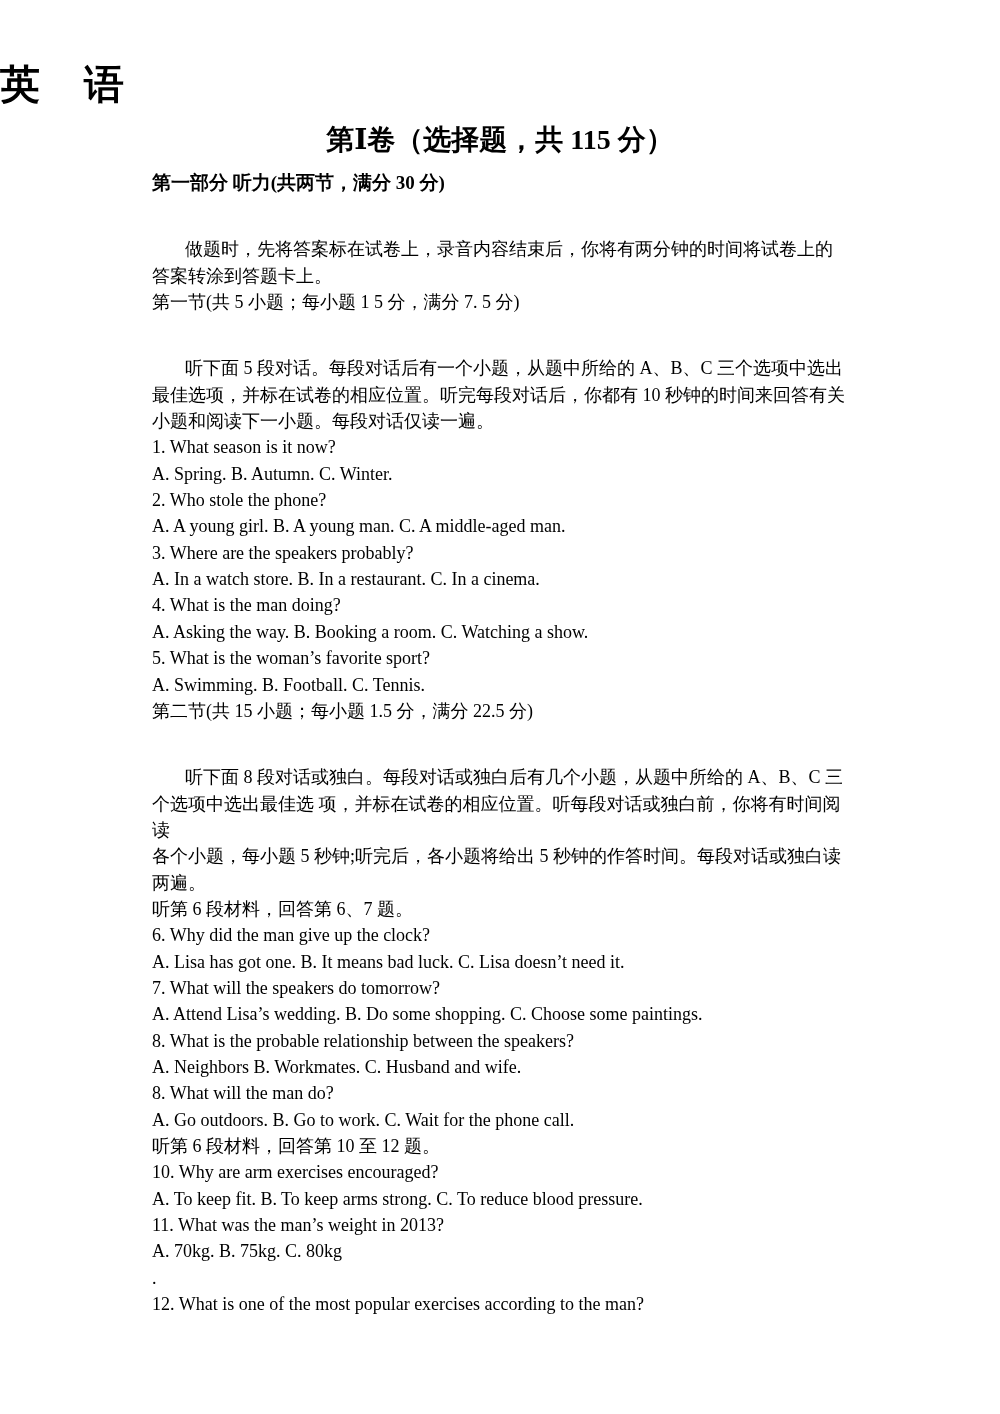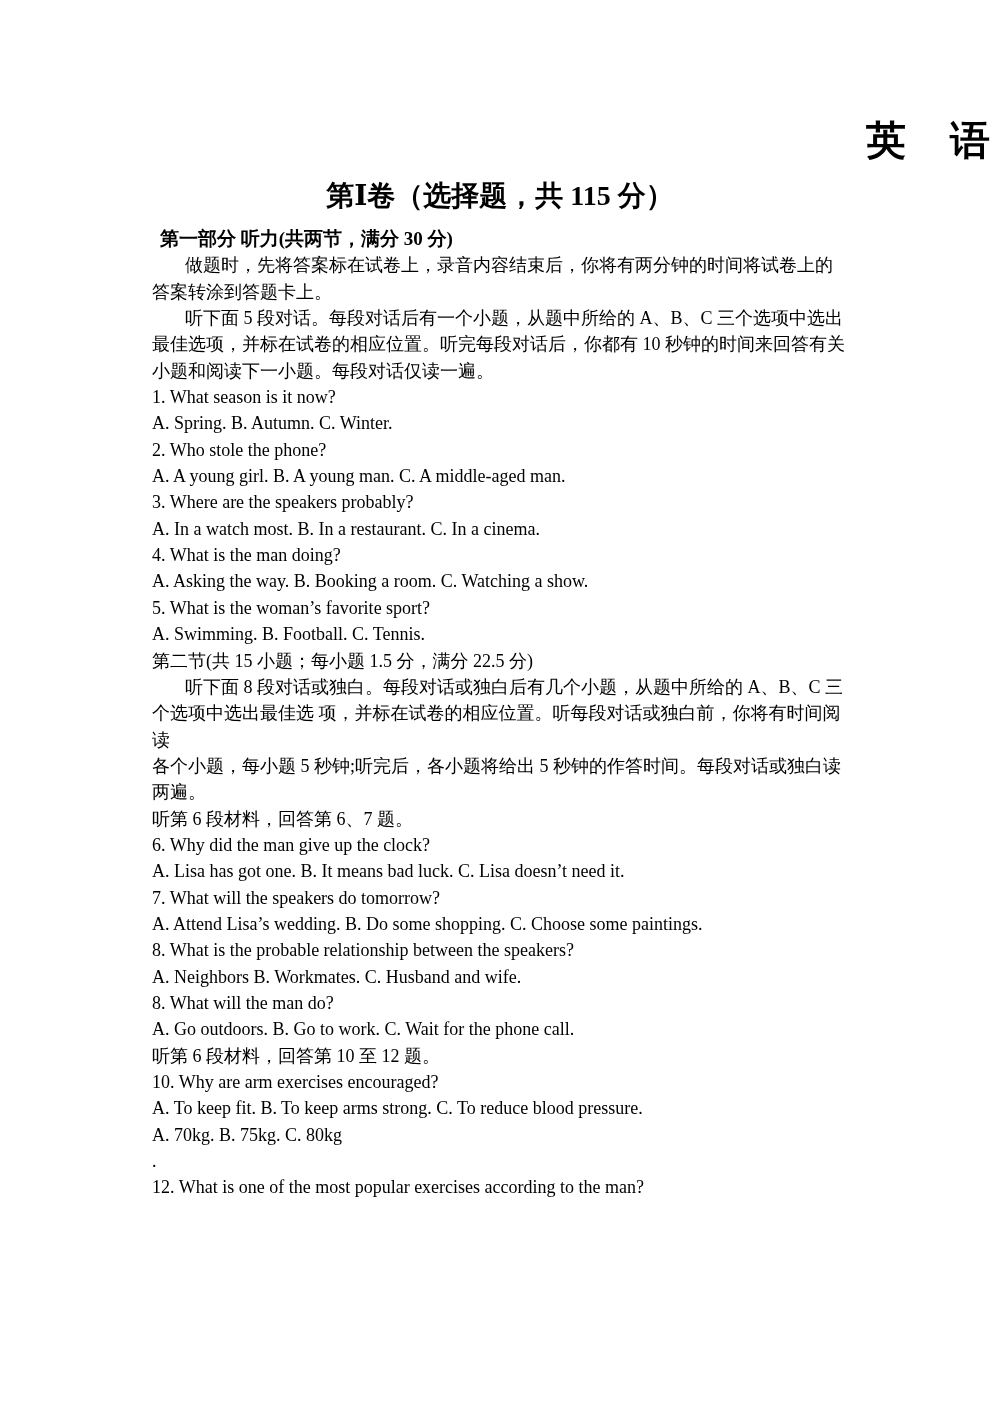--- a/index.html
+++ b/index.html
@@ -10,26 +10,26 @@
   .page {
     position: relative;
     width: 1000px;
     height: 1414px;
     background: #ffffff;
     color: #000000;
     font-family: "Liberation Serif", "DejaVu Serif", serif;
     overflow: hidden;
   }
   .doc-title {
-    margin: 8px;
-    padding-top: 108px;
+    margin: 0;
+    padding-top: 60px;
     font-size: 40px;
     line-height: 50px;
     font-weight: bold;
-    text-align: right;
+    text-align: left;
     letter-spacing: 2px;
   }
   .doc-subtitle {
     margin: 12px 0 8px 0;
     font-size: 28px;
     line-height: 36px;
     font-weight: bold;
     text-align: center;
   }
   .doc-body {
@@ -38,45 +38,46 @@
     font-size: 18px;
     line-height: 26.35px;
   }
   .line {
     white-space: pre-wrap;
     min-height: 26.35px;
   }
   .line.heading {
     font-weight: bold;
     font-size: 19px;
-    margin-left: 8px;
   }
   .line.indent {
     text-indent: 33px;
+    margin-top: 40px;
   }
 </style>
 </head>
 <body>
 
 <div class="page">
   <h1 class="doc-title">英　语</h1>
   <h2 class="doc-subtitle">第Ⅰ卷（选择题，共 115 分）</h2>
   <div class="doc-body" id="doc-body">
       <div class="line heading">第一部分 听力(共两节，满分 30 分)</div>
       <div class="line indent">做题时，先将答案标在试卷上，录音内容结束后，你将有两分钟的时间将试卷上的</div>
       <div class="line body">答案转涂到答题卡上。</div>
+      <div class="line body">第一节(共 5 小题；每小题 1 5 分，满分 7. 5 分)</div>
       <div class="line indent">听下面 5 段对话。每段对话后有一个小题，从题中所给的 A、B、C 三个选项中选出</div>
       <div class="line body">最佳选项，并标在试卷的相应位置。听完每段对话后，你都有 10 秒钟的时间来回答有关</div>
       <div class="line body">小题和阅读下一小题。每段对话仅读一遍。</div>
       <div class="line body">1. What season is it now?</div>
       <div class="line body">A. Spring. B. Autumn. C. Winter.</div>
       <div class="line body">2. Who stole the phone?</div>
       <div class="line body">A. A young girl. B. A young man. C. A middle-aged man.</div>
       <div class="line body">3. Where are the speakers probably?</div>
-      <div class="line body">A. In a watch most. B. In a restaurant. C. In a cinema.</div>
+      <div class="line body">A. In a watch store. B. In a restaurant. C. In a cinema.</div>
       <div class="line body">4. What is the man doing?</div>
       <div class="line body">A. Asking the way. B. Booking a room. C. Watching a show.</div>
       <div class="line body">5. What is the woman’s favorite sport?</div>
       <div class="line body">A. Swimming. B. Football. C. Tennis.</div>
       <div class="line body">第二节(共 15 小题；每小题 1.5 分，满分 22.5 分)</div>
       <div class="line indent">听下面 8 段对话或独白。每段对话或独白后有几个小题，从题中所给的 A、B、C 三</div>
       <div class="line body">个选项中选出最佳选 项，并标在试卷的相应位置。听每段对话或独白前，你将有时间阅读</div>
       <div class="line body">各个小题，每小题 5 秒钟;听完后，各小题将给出 5 秒钟的作答时间。每段对话或独白读</div>
       <div class="line body">两遍。</div>
       <div class="line body">听第 6 段材料，回答第 6、7 题。</div>
@@ -84,17 +85,18 @@
       <div class="line body">A. Lisa has got one. B. It means bad luck. C. Lisa doesn’t need it.</div>
       <div class="line body">7. What will the speakers do tomorrow?</div>
       <div class="line body">A. Attend Lisa’s wedding. B. Do some shopping. C. Choose some paintings.</div>
       <div class="line body">8. What is the probable relationship between the speakers?</div>
       <div class="line body">A. Neighbors B. Workmates. C. Husband and wife.</div>
       <div class="line body">8. What will the man do?</div>
       <div class="line body">A. Go outdoors. B. Go to work. C. Wait for the phone call.</div>
       <div class="line body">听第 6 段材料，回答第 10 至 12 题。</div>
       <div class="line body">10. Why are arm exercises encouraged?</div>
       <div class="line body">A. To keep fit. B. To keep arms strong. C. To reduce blood pressure.</div>
+      <div class="line body">11. What was the man’s weight in 2013?</div>
       <div class="line body">A. 70kg. B. 75kg. C. 80kg</div>
       <div class="line body">.</div>
       <div class="line body">12. What is one of the most popular exercises according to the man?</div>
     </div>
 </div>
 
 </body></html>

